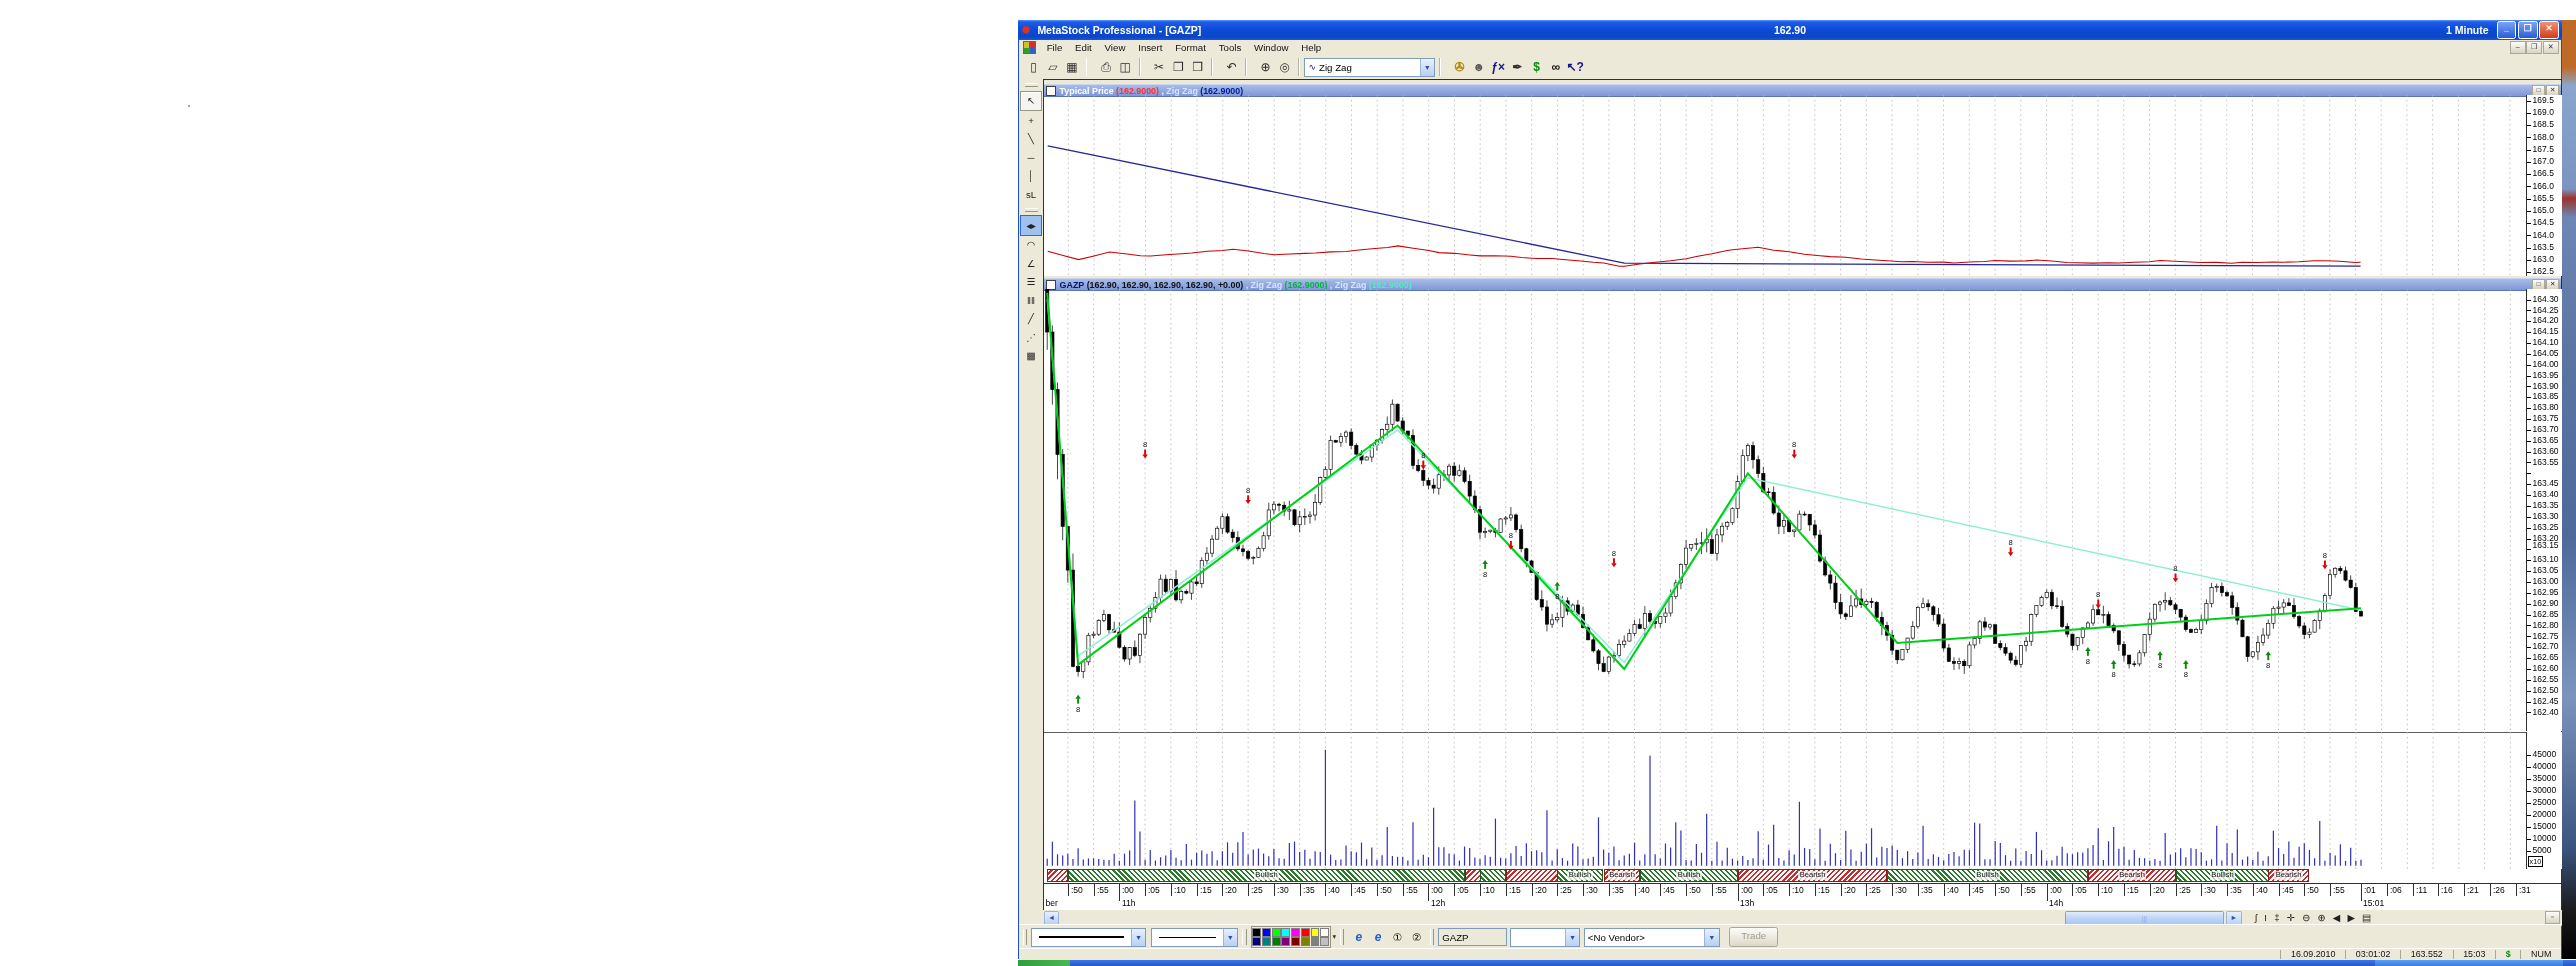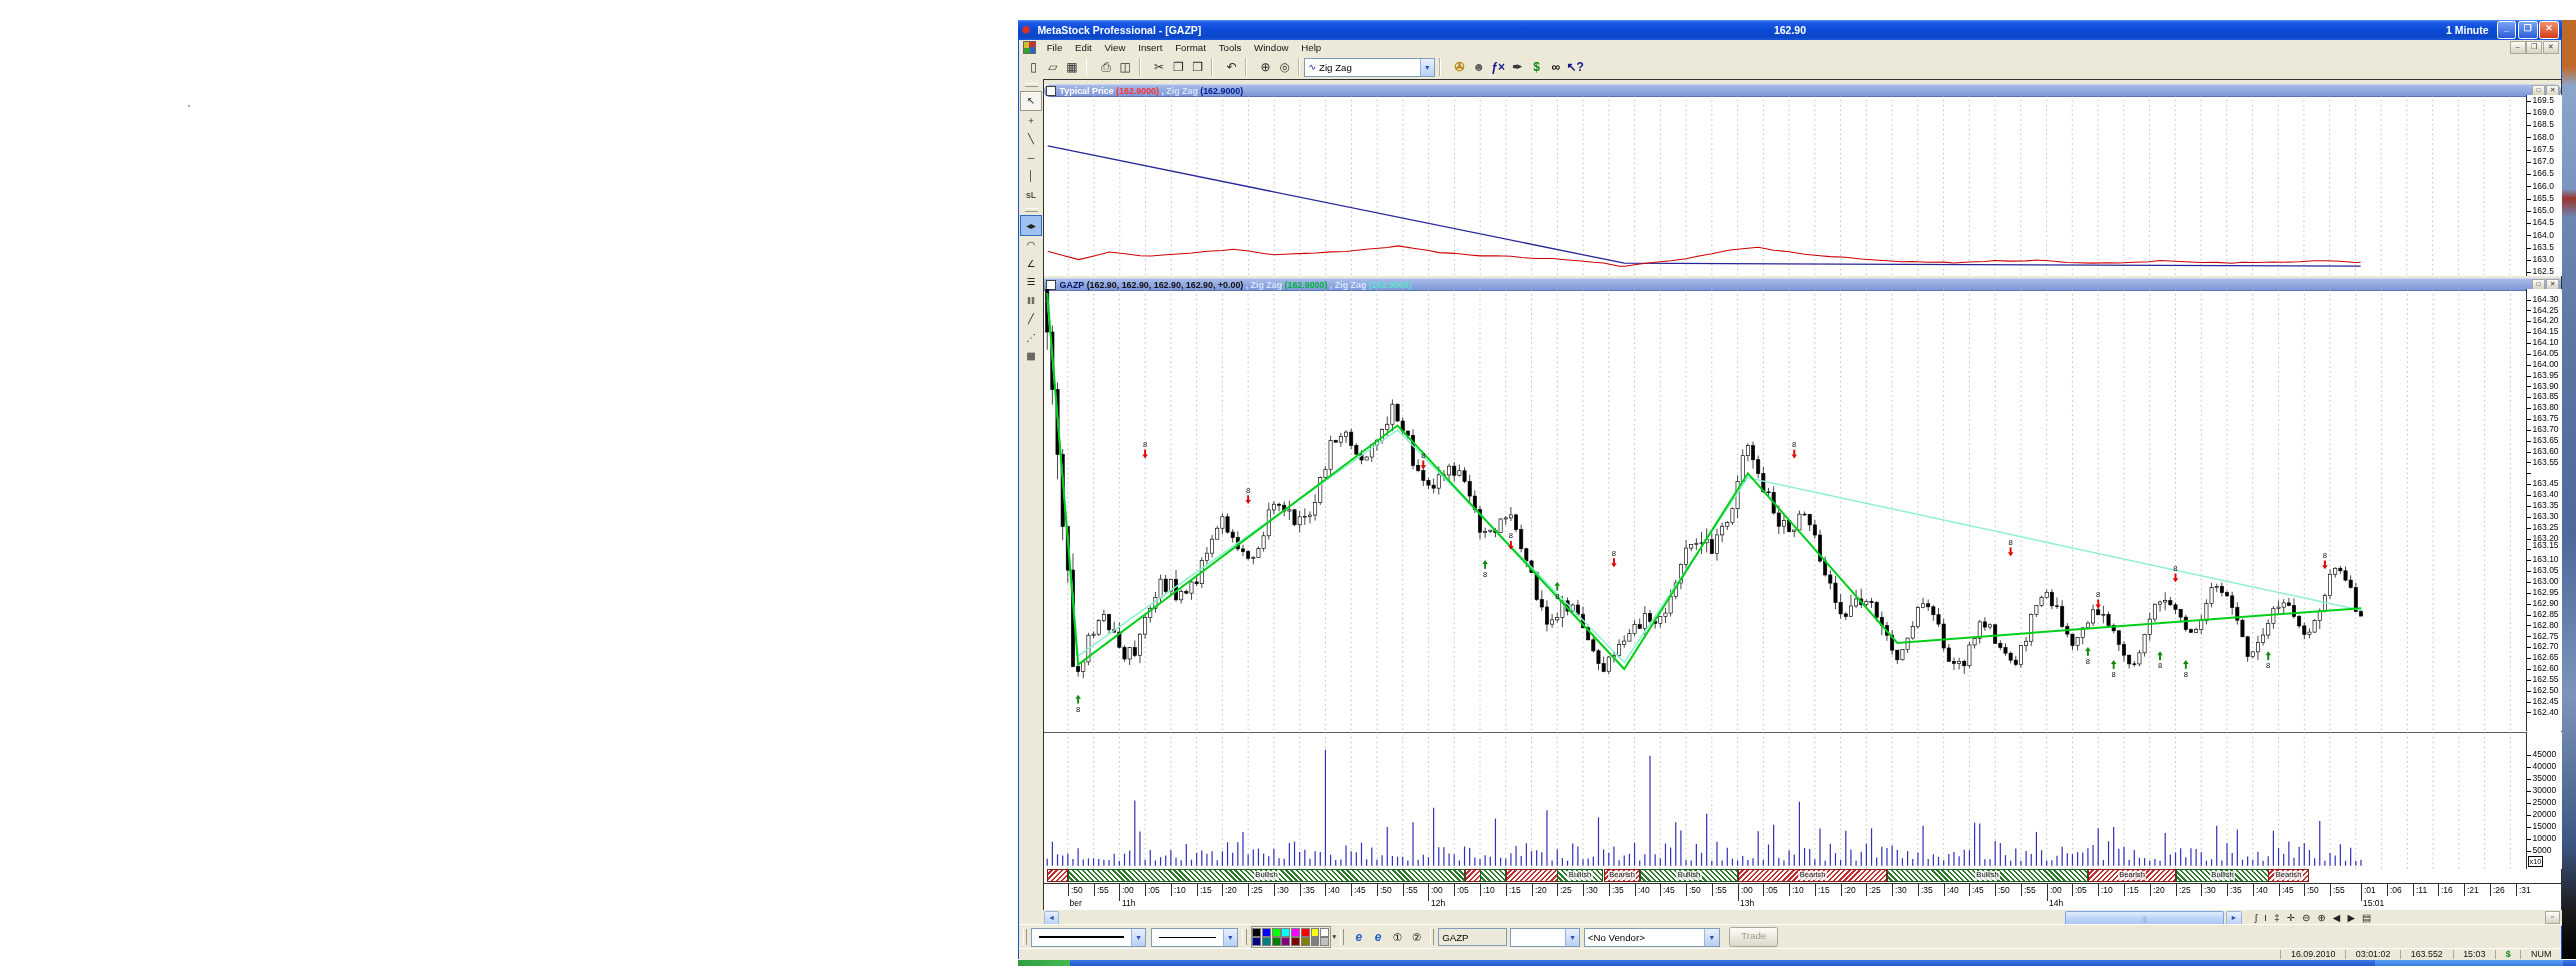--- a/index.html
+++ b/index.html
@@ -183,21 +183,21 @@
     <div class="lt-btn">☰</div>
     <div class="lt-btn">‖‖</div>
     <div class="lt-btn">╱</div>
     <div class="lt-btn">⋰</div>
     <div class="lt-btn">▩</div>
   </div>
 
 <div class="abs" id="chart-area">
     <div class="splitter" style="top: 0px; height: 4px;"></div>
     <div class="splitter" style="top: 196px; height: 1.6px;"></div>
-    <div class="panel-header" style="top: 4px; border-radius: 6px;">
+    <div class="panel-header" style="top: 4px;">
       <span class="chk"></span>
       <span class="hdr-part" style="color: rgb(255, 255, 255);">Typical Price </span>
       <span class="hdr-part" style="color: rgb(255, 48, 48);">(162.9000)</span>
       <span class="hdr-part" style="color: rgb(255, 255, 255);">, </span>
       <span class="hdr-part" style="color: rgb(216, 228, 255);">Zig Zag </span>
       <span class="hdr-part" style="color: rgb(0, 30, 150);">(162.9000)</span>
       <span class="hdr-btns">
         <span class="hdr-btn">□</span>
         <span class="hdr-btn">✕</span>
       </span>
@@ -1473,21 +1473,21 @@
       <span class="min-cell" style="left: 1286px; width: 26px;">:55</span>
       <span class="min-cell" style="left: 1317px; width: 26px;">:01</span>
       <span class="min-cell" style="left: 1343px; width: 26px;">:06</span>
       <span class="min-cell" style="left: 1369px; width: 26px;">:11</span>
       <span class="min-cell" style="left: 1394px; width: 26px;">:16</span>
       <span class="min-cell" style="left: 1420px; width: 26px;">:21</span>
       <span class="min-cell" style="left: 1446px; width: 26px;">:26</span>
       <span class="min-cell" style="left: 1472px; width: 26px;">:31</span>
     </div>
     <div id="hours-row">
-      <span class="hour-label" style="left: 1.6px; margin-left: 24px;">ber</span>
+      <span class="hour-label" style="left: 1.6px;">ber</span>
       <span class="hour-tick" style="left: 75px;"></span>
       <span class="hour-label" style="left: 78px;">11h</span>
       <span class="hour-tick" style="left: 384px;"></span>
       <span class="hour-label" style="left: 387px;">12h</span>
       <span class="hour-tick" style="left: 694px;"></span>
       <span class="hour-label" style="left: 696px;">13h</span>
       <span class="hour-tick" style="left: 1003px;"></span>
       <span class="hour-label" style="left: 1005px;">14h</span>
       <span class="hour-tick" style="left: 1317px;"></span>
       <span class="hour-label" style="left: 1319px;">15:01</span>

